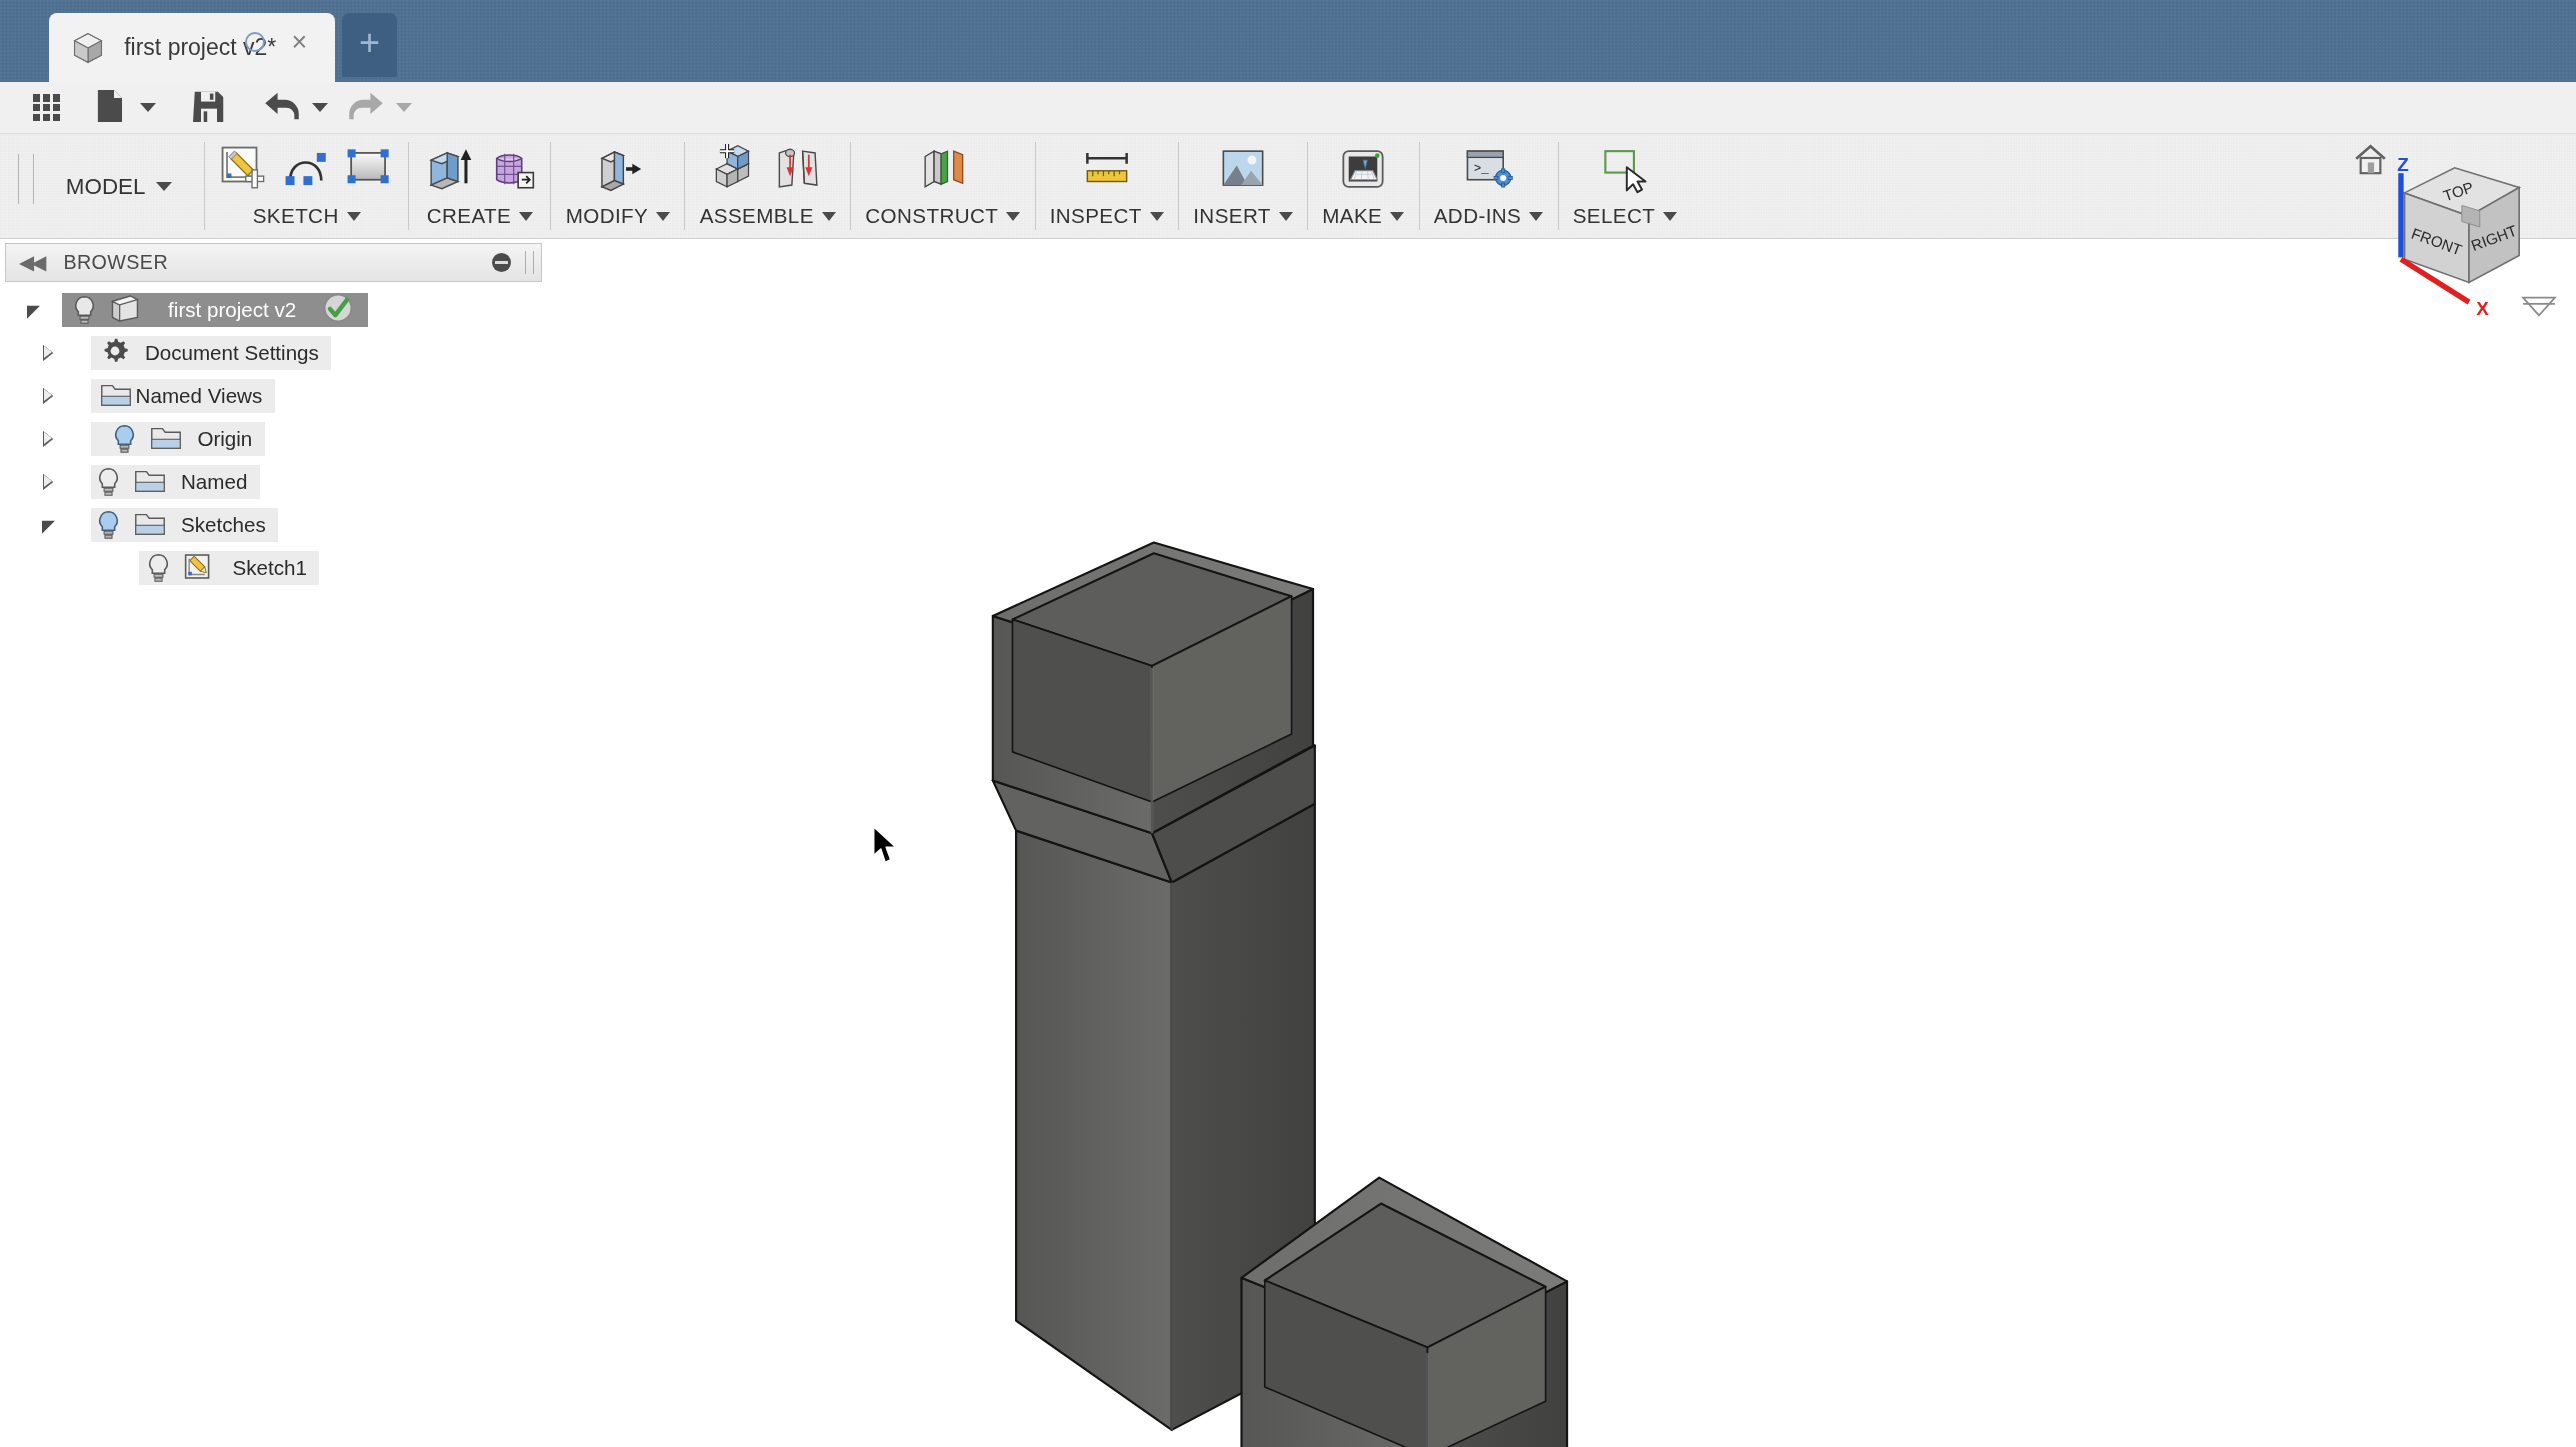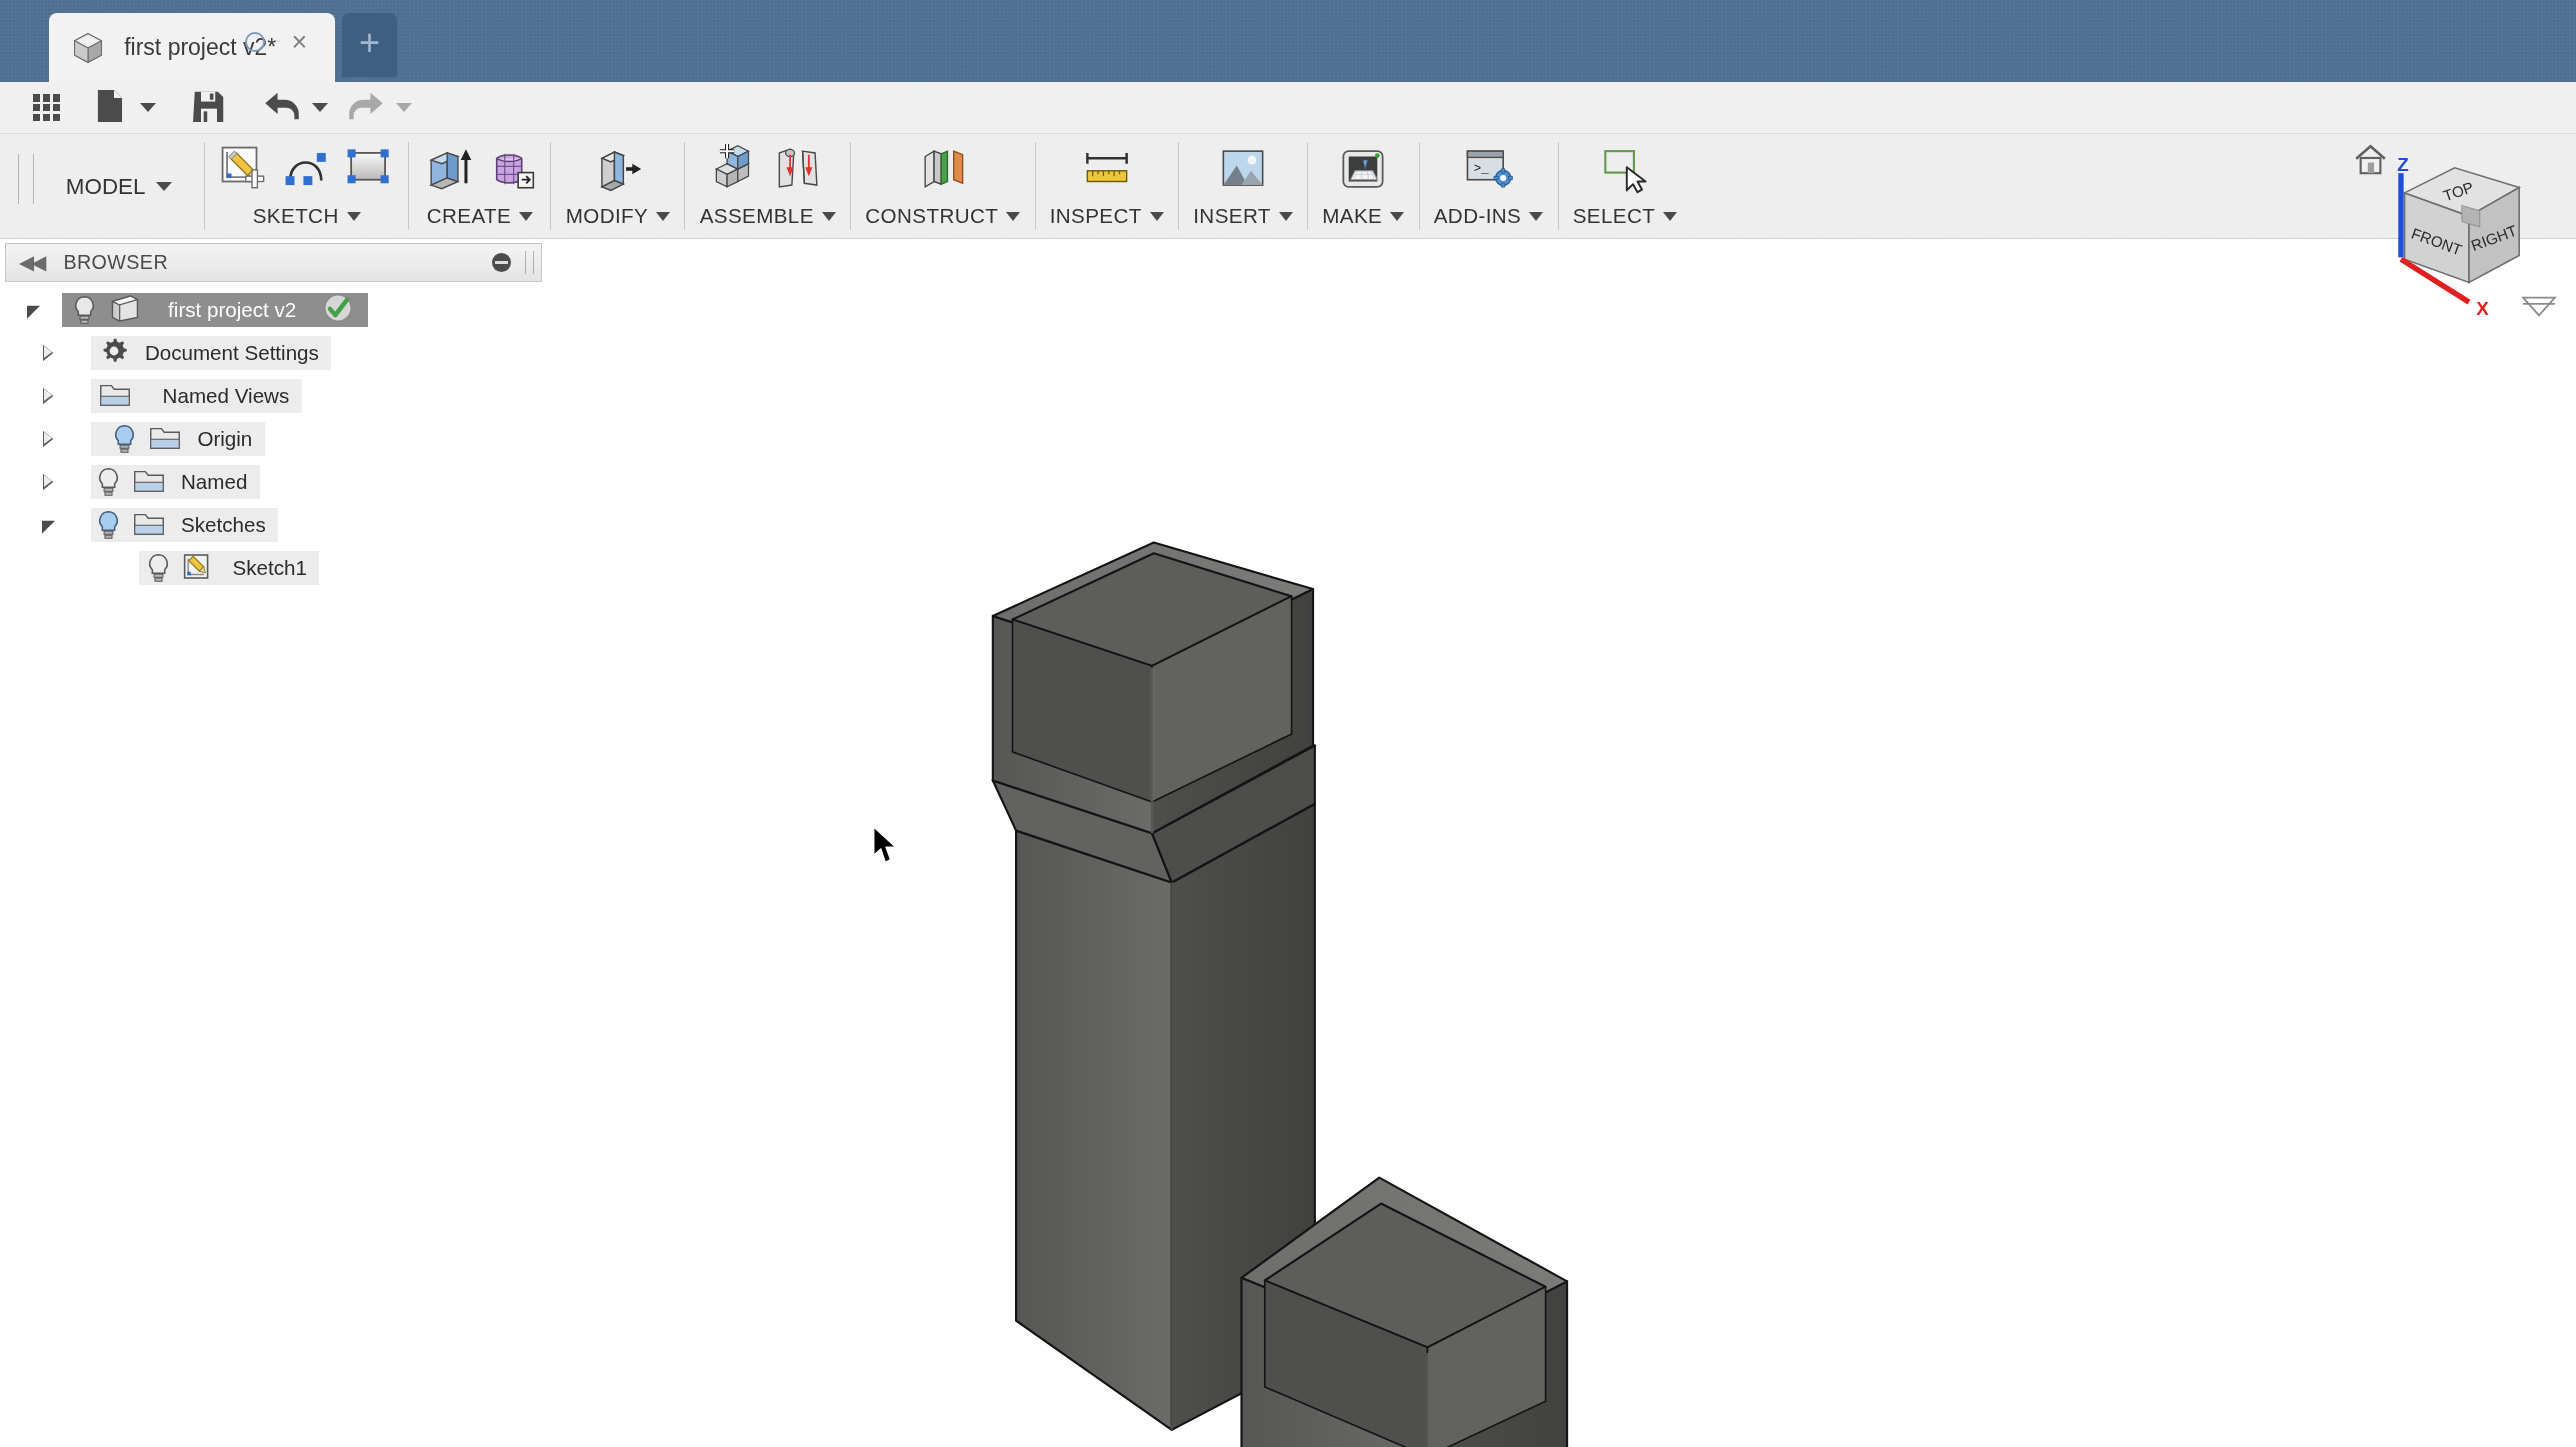--- a/index.html
+++ b/index.html
@@ -110,21 +110,21 @@
     position: absolute; right: 30px; width: 19.7px; height: 19.7px; border-radius: 50%;
     background: #4b4b4b;
   }
   #browser-minus::after{content:"";position:absolute;left:3.6px;top:8px;width:12.5px;height:3.6px;background:#dcdcdc;}
   #browser-grip {
     position: absolute; right: 7.2px; width: 9px; height: 23px;
     border-left: 1.8px solid #aeaeae; border-right: 1.8px solid #aeaeae;
   }
 
   #tree { position: absolute; left: 5.4px; top: 288px; width: 537px; }
-  .node { display: flex; align-items: center; height: 43px; position: relative; }
+  .node { display: flex; align-items: center; height: 43px; position: relative; text-align: center; }
   .node-row { display: flex; align-items: center; height: 34px; padding-right: 12.5px; }
   .node-row.striped { background: #ececec; }
   .node-row.selected { background: #8e8e8e; }
   .tri-closed{width:0;height:0;border-top:8px solid transparent;border-bottom:8px solid transparent;
     border-left:10.7px solid #ffffff;filter:drop-shadow(0 0 0 #555);position:relative;}
   .tri-closed::before{content:"";position:absolute;left:-10.7px;top:-8px;width:0;height:0;
     border-top:8px solid transparent;border-bottom:8px solid transparent;border-left:10.7px solid #5a5a5a;}
   .tri-closed::after{content:"";position:absolute;left:-9px;top:-6.3px;width:0;height:0;
     border-top:6.3px solid transparent;border-bottom:6.3px solid transparent;border-left:8px solid #ececec;}
   .tri-open{width:0;height:0;border-left:13.4px solid #4b4b4b;border-bottom:13.4px solid transparent;
@@ -700,21 +700,21 @@
     <span style="width:86px;display:flex;justify-content:center">
       <span class="tri-closed"></span>
     </span>
     <span class="node-row striped" style="padding-left:7.2px">
       <span style="width:34px">
         <svg width="32" height="27" viewBox="0 0 36 30">
           <path d="M2 5 h12 l3 4 h17 v18 h-32 z" fill="#e9e9e9" stroke="#5a5a5a" stroke-width="1.6"></path>
           <rect x="2" y="17" width="32" height="10" fill="#b9d0e6" stroke="#5a5a5a" stroke-width="1.2"></rect>
         </svg>
       </span>
-      <span class="node-label" style="margin-left:30px">Named Views</span>
+      <span class="node-label" style="margin-left:3px">Named Views</span>
     </span>
   </div>
 
   <div class="node">
     <span style="width:86px;display:flex;justify-content:center">
       <span class="tri-closed"></span>
     </span>
     <span class="node-row striped" style="padding-left:20px">
       <span class="bulb">
         <svg width="27" height="30" viewBox="0 0 30 34">

